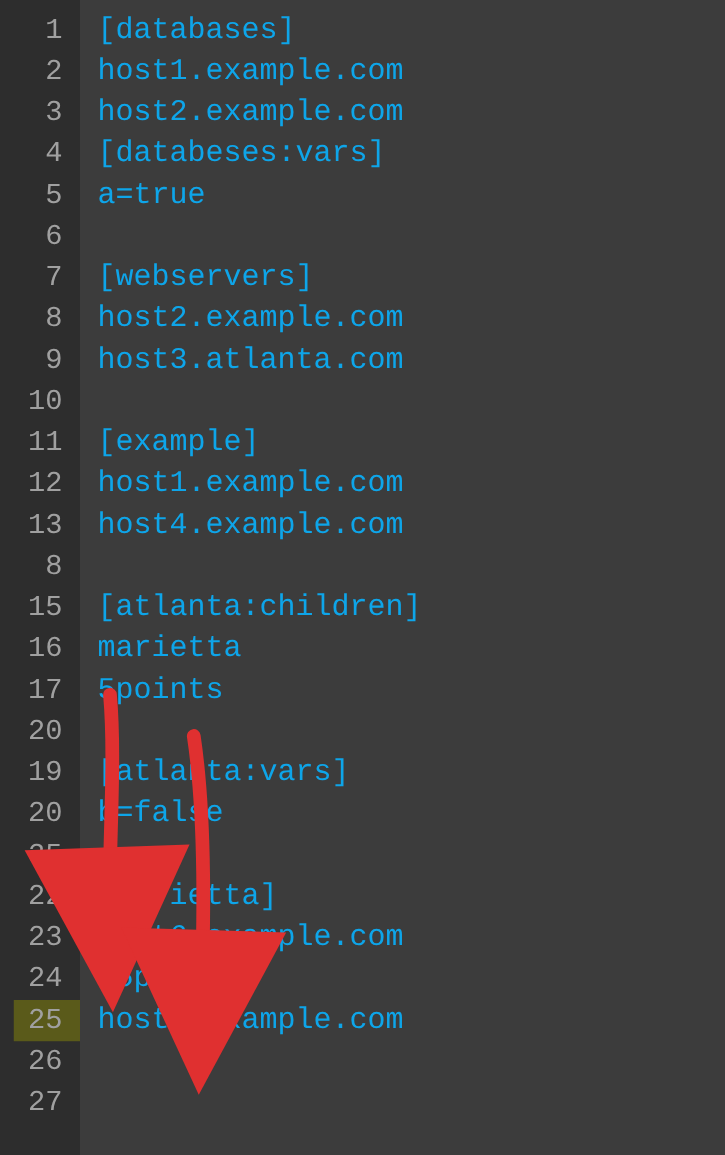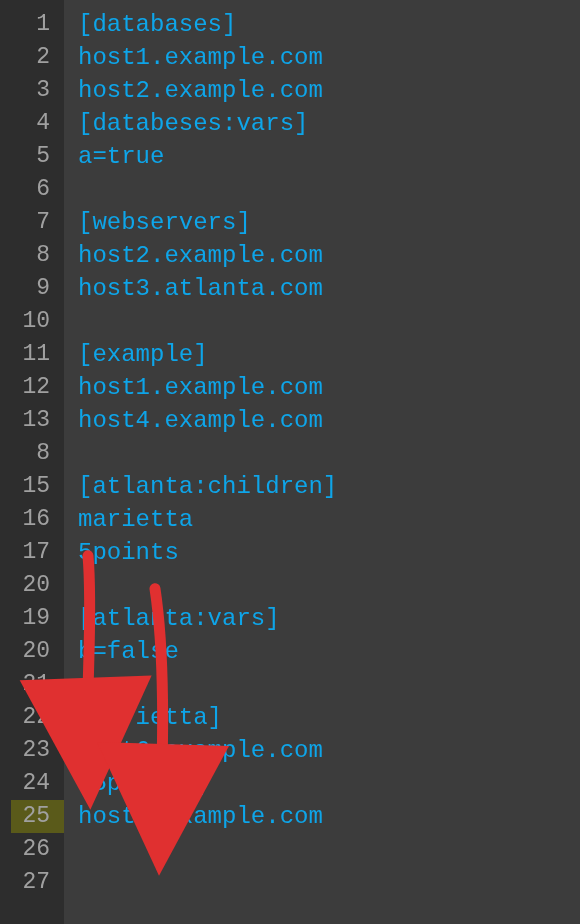--- a/index.html
+++ b/index.html
@@ -75,21 +75,21 @@
       <div class="line-number">11</div>
       <div class="line-number">12</div>
       <div class="line-number">13</div>
       <div class="line-number">8</div>
       <div class="line-number">15</div>
       <div class="line-number">16</div>
       <div class="line-number">17</div>
       <div class="line-number">20</div>
       <div class="line-number">19</div>
       <div class="line-number">20</div>
-      <div class="line-number">21</div>
+      <div class="line-number">35</div>
       <div class="line-number">22</div>
       <div class="line-number">23</div>
       <div class="line-number">24</div>
       <div class="line-number highlight-gutter">25</div>
       <div class="line-number">26</div>
       <div class="line-number">27</div>
     </div>
   <div class="code-area">
       <div class="code-line"><span class="code-text">[databases]</span></div>
       <div class="code-line"><span class="code-text">host1.example.com</span></div>

